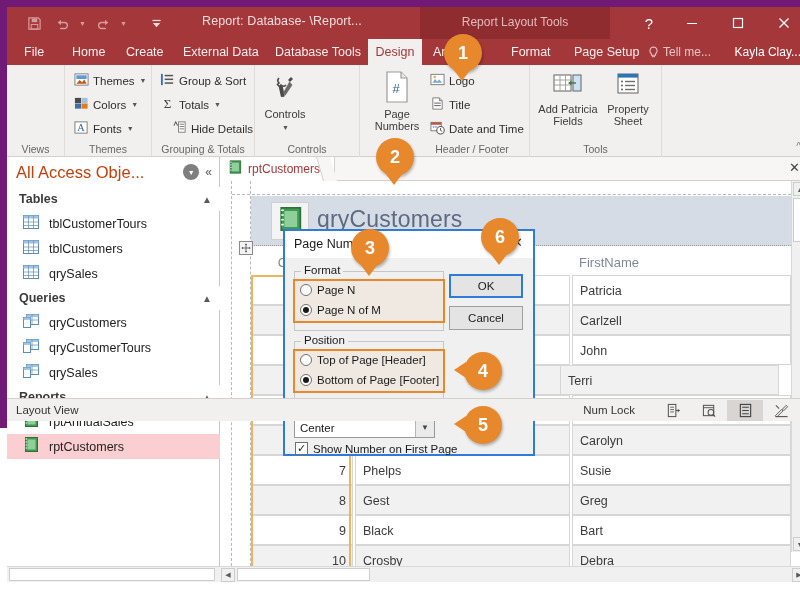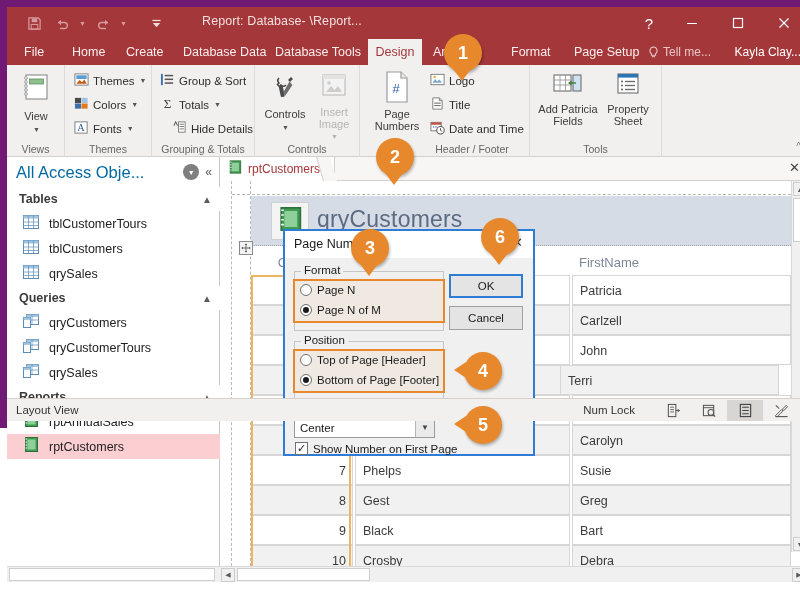--- a/index.html
+++ b/index.html
@@ -109,21 +109,21 @@
 
   
   .navpane {
     position: absolute; left: 0; top: 150px; width: 213px; height: 425px;
     background: #ffffff; border-right: 1px solid #c8c6c4;
   }
   .nav-header {
     position: absolute; left: 0; top: 0; width: 213px; height: 30px;
     display: flex; align-items: center; padding: 0 5px 0 9px;
   }
-  .nav-title { font-size: 16.5px; color: #0369a1; flex: 1; white-space: nowrap; }
+  .nav-title { font-size: 16.5px; color: #c2410c; flex: 1; white-space: nowrap; }
   .nav-circle {
     width: 16px; height: 16px; border-radius: 50%;
     background: #7f7f7f; color: #fff; font-size: 7px;
     display: flex; align-items: center; justify-content: center;
     margin-right: 6px;
   }
   .nav-collapse { color: #555; font-size: 12px; margin-right: 3px; }
   .grp-head {
     position: relative; height: 24px; display: flex; align-items: center;
     padding: 0 8px 0 12px; background: #ffffff;
@@ -387,20 +387,23 @@
       </div>
       <div class="qat-caret">▼</div>
       <div class="qat-btn" style="margin-left:12px">
         <svg width="13" height="13" viewBox="0 0 16 16">
             <rect x="3" y="3.5" width="10" height="1.6" fill="#f0dede"></rect>
             <path d="M3.5 7.5h9L8 12.5z" fill="#f0dede"></path>
           </svg>
       </div>
     </div>
     <div class="title-text">Report: Database- \Report...</div>
+    <div class="ctx-banner">
+      <span>Report Layout Tools</span>
+    </div>
     <div class="winbtns">
       <div class="winbtn help">?</div>
       <div class="winbtn">
         <svg width="12" height="12" viewBox="0 0 12 12">
             <rect x="1" y="6" width="10" height="1" fill="#fff"></rect>
           </svg>
       </div>
       <div class="winbtn">
         <svg width="12" height="12" viewBox="0 0 12 12">
             <rect x="1.5" y="1.5" width="9" height="9" fill="none" stroke="#fff" stroke-width="1.2"></rect>
@@ -411,54 +414,39 @@
             <path d="M1.5 1.5 10.5 10.5M10.5 1.5 1.5 10.5" stroke="#fff" stroke-width="1.3"></path>
           </svg>
       </div>
     </div>
   </div>
 
   <div class="tabstrip">
     <div class="tab" style="left:8px">File</div>
     <div class="tab" style="left:56px">Home</div>
     <div class="tab" style="left:110px">Create</div>
-    <div class="tab" style="left:167px">Database Data</div>
+    <div class="tab" style="left:167px">External Data</div>
     <div class="tab" style="left:259px">Database Tools</div>
     <div class="tab active" style="left:361px;width:54px">Design</div>
     <div class="tab" style="left:417px">Arrange</div>
     <div class="tab" style="left:495px">Format</div>
     <div class="tab" style="left:558px">Page Setup</div>
     <div class="tellme">
       <svg width="11" height="13" viewBox="0 0 12 14">
           <path d="M6 1a4 4 0 0 0-2.3 7.2V10h4.6V8.2A4 4 0 0 0 6 1z" fill="none" stroke="#e8c5c6" stroke-width="1.1"></path>
           <rect x="4.3" y="11" width="3.4" height="1.1" fill="#e8c5c6"></rect>
         </svg>
       <span>Tell me...</span>
     </div>
     <div class="username">Kayla Clay...</div>
   </div>
 
   <div class="ribbon">
 
     <div class="rgroup" style="left:0;width:58px">
-      <div class="bigbtn" style="left:10px;top:8px;width:38px">
-        <span class="ic">
-          <svg width="30" height="32" viewBox="0 0 30 32">
-            <rect x="5" y="2" width="21" height="24" fill="#fff" stroke="#8a8a8a" stroke-width="1.1"></rect>
-            <rect x="8.5" y="6" width="14" height="5" fill="#8fbf8f" stroke="#5f8f5f" stroke-width="0.8"></rect>
-            <circle cx="5" cy="5" r="1.4" fill="#fff" stroke="#8a8a8a" stroke-width="0.8"></circle>
-            <circle cx="5" cy="9" r="1.4" fill="#fff" stroke="#8a8a8a" stroke-width="0.8"></circle>
-            <circle cx="5" cy="13" r="1.4" fill="#fff" stroke="#8a8a8a" stroke-width="0.8"></circle>
-            <circle cx="5" cy="17" r="1.4" fill="#fff" stroke="#8a8a8a" stroke-width="0.8"></circle>
-            <circle cx="5" cy="21" r="1.4" fill="#fff" stroke="#8a8a8a" stroke-width="0.8"></circle>
-          </svg>
-        </span>
-        <span>View</span>
-        <span class="dd" style="font-size:7px;margin-top:2px">▼</span>
-      </div>
       <div class="rgroup-label">Views</div>
     </div>
 
     <div class="rgroup" style="left:58px;width:87px">
       <div class="smallbtn" style="left:9px;top:7px">
         <span>
           <svg width="15" height="15" viewBox="0 0 16 16">
               <rect x="1" y="2" width="14" height="12" fill="#fff" stroke="#7c7c7c" stroke-width="1"></rect>
               <rect x="2.5" y="3.5" width="11" height="4" fill="#5b9bd5"></rect>
               <path d="M2.5 12.5 6 8.5l2.5 2.5L11 8l2.5 4.5z" fill="#c55a11"></path>
@@ -533,32 +521,20 @@
         <span class="ic">
           <svg width="30" height="30" viewBox="0 0 30 30">
             <path d="M9 5c-1.6 1.6-1.6 3.4 0 5l-1.5 1.5 2.2 2.2L11 12c1.6 1.6 3.4 1.6 5 0" fill="none" stroke="#4a4a4a" stroke-width="1.6"></path>
             <rect x="9.8" y="13" width="4" height="11" rx="1" fill="#4a4a4a" transform="rotate(-12 11.8 18.5)"></rect>
             <path d="M21 4 18 7l2 2 3-3z" fill="#4a4a4a"></path>
             <path d="M19.5 8.5 13 20l2.4 2.4 7-10.5z" fill="#6c6c6c"></path>
           </svg>
         </span>
         <span>Controls</span>
         <span class="dd" style="margin-top:2px">▼</span>
-      </div>
-      <div class="bigbtn dis" style="left:56px;top:8px;width:46px">
-        <span class="ic">
-          <svg width="30" height="28" viewBox="0 0 30 28">
-            <rect x="4" y="2" width="22" height="20" fill="#f3f3f3" stroke="#c0bebd" stroke-width="1.2"></rect>
-            <rect x="4" y="2" width="22" height="4" fill="#e4e2e1"></rect>
-            <path d="M7 19l5-6 3.5 4L19 13l4 6z" fill="#cfcdcc"></path>
-            <circle cx="10" cy="10" r="1.8" fill="#cfcdcc"></circle>
-          </svg>
-        </span>
-        <span>Insert Image</span>
-        <span class="dd" style="margin-top:1px;color:#b6b4b2">▼</span>
       </div>
       <div class="rgroup-label">Controls</div>
     </div>
 
     <div class="rgroup" style="left:353px;width:170px">
       <div class="bigbtn" style="left:8px;top:6px;width:58px">
         <span class="ic">
           <svg width="28" height="32" viewBox="0 0 28 32">
             <path d="M4 1h14l6 6v24H4z" fill="#fff" stroke="#9a9a9a" stroke-width="1.2"></path>
             <path d="M18 1v6h6" fill="#e9e9e9" stroke="#9a9a9a" stroke-width="1.2"></path>

